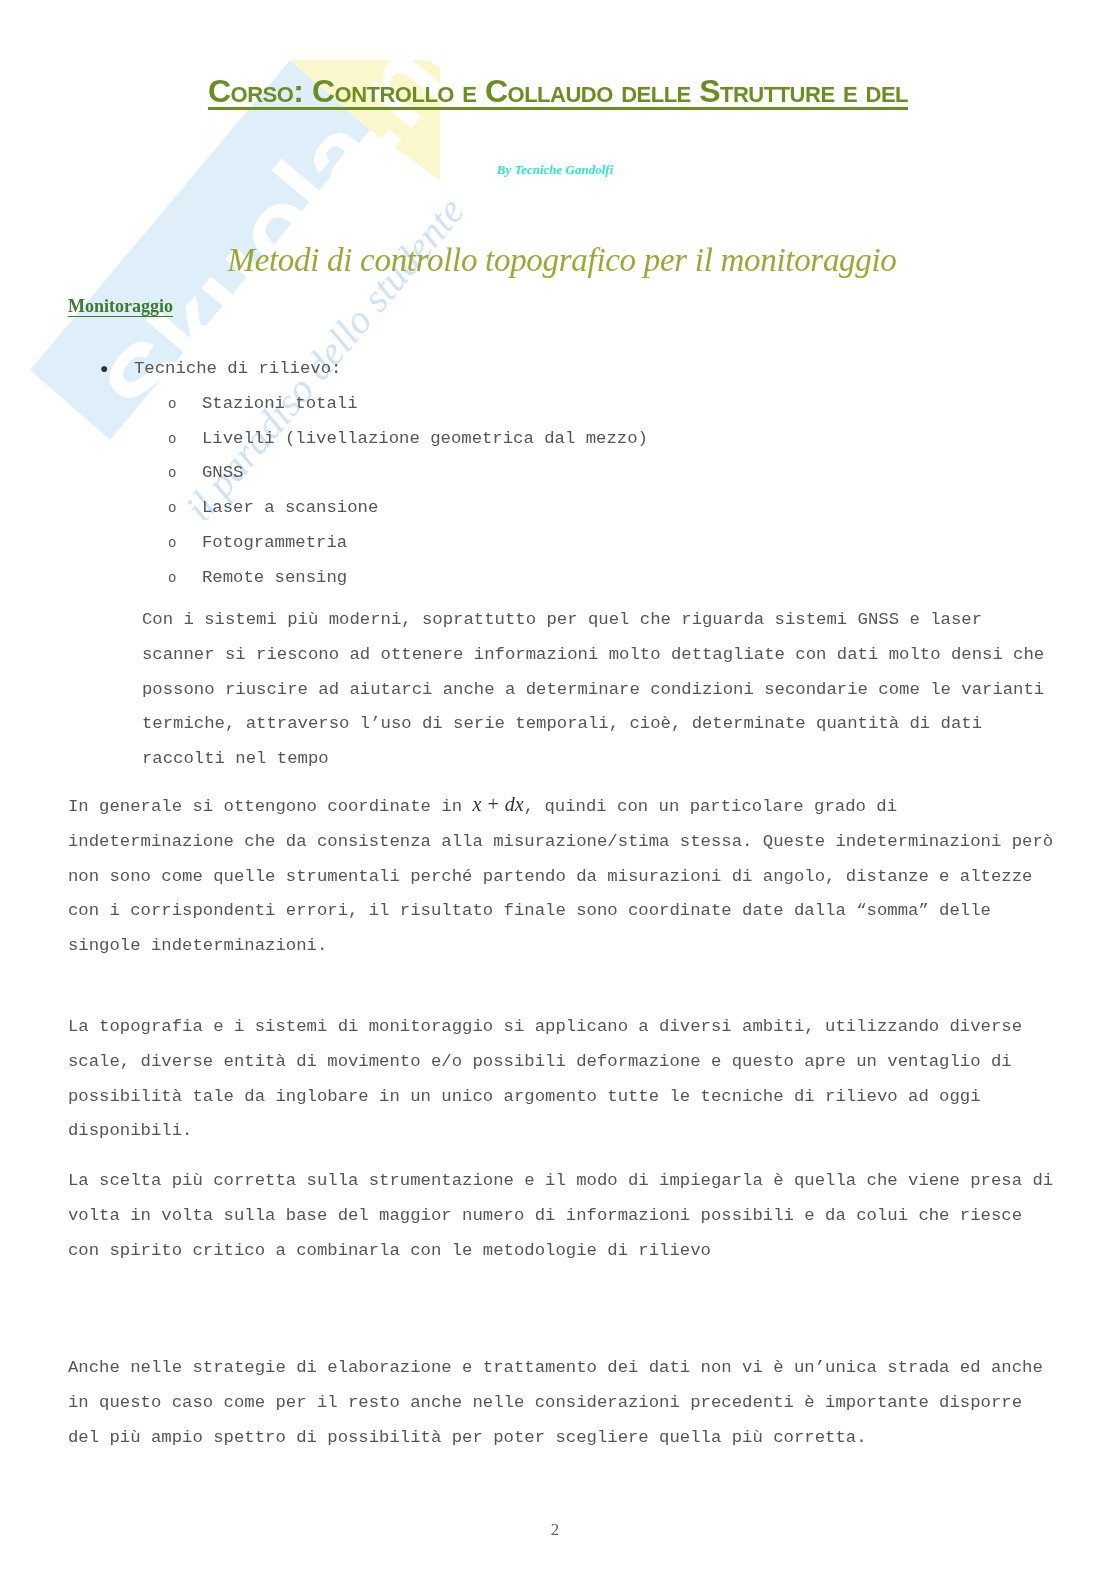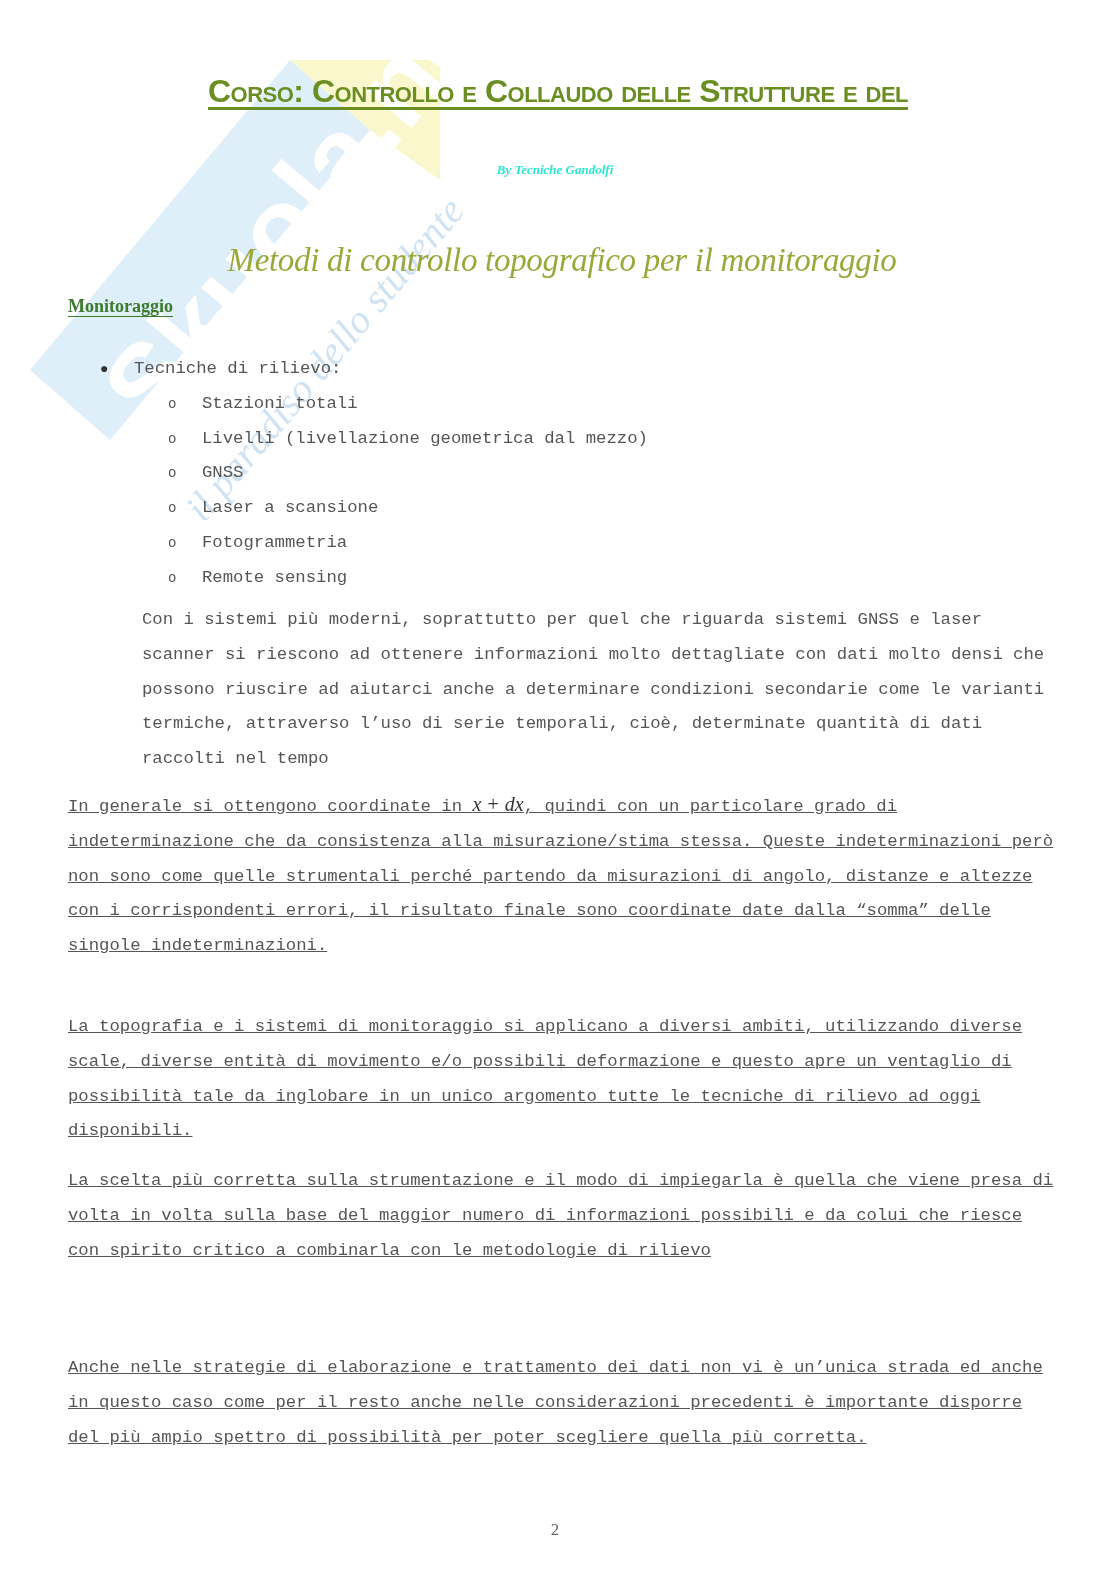--- a/index.html
+++ b/index.html
@@ -46,21 +46,21 @@
     .list { position: absolute; left: 100px; top: 352px; margin: 0; padding: 0; list-style: none; }
     .list li { display: flex; align-items: center; height: 34.8px; }
     .bullet { width: 34px; font-size: 14px; color: #333; }
     .sub-list { padding-left: 68px; }
     .sub-bullet { width: 34px; font-size: 14px; color: #555; }
 
     .indent-para {
       position: absolute; left: 134px; top: 595px; width: 920px; margin: 8px;
     }
 
-    .para { position: absolute; left: 68px; width: 990px; margin: 0; text-decoration: underline; }
+    .para { position: absolute; left: 68px; width: 990px; margin: 0; }
     .p1 { top: 787px; }
     .p2 { top: 1010px; }
     .p3 { top: 1164px; }
     .p4 { top: 1319px; margin-top: 32px; }
 
     .math { font-family: "Liberation Serif", serif; font-style: italic; font-size: 20px; color: #333; }
 
     .page-number {
       position: absolute; left: 0; top: 1520px; width: 1110px; text-align: center;
       font-family: "Liberation Serif", serif; color: #666; font-size: 17px;

